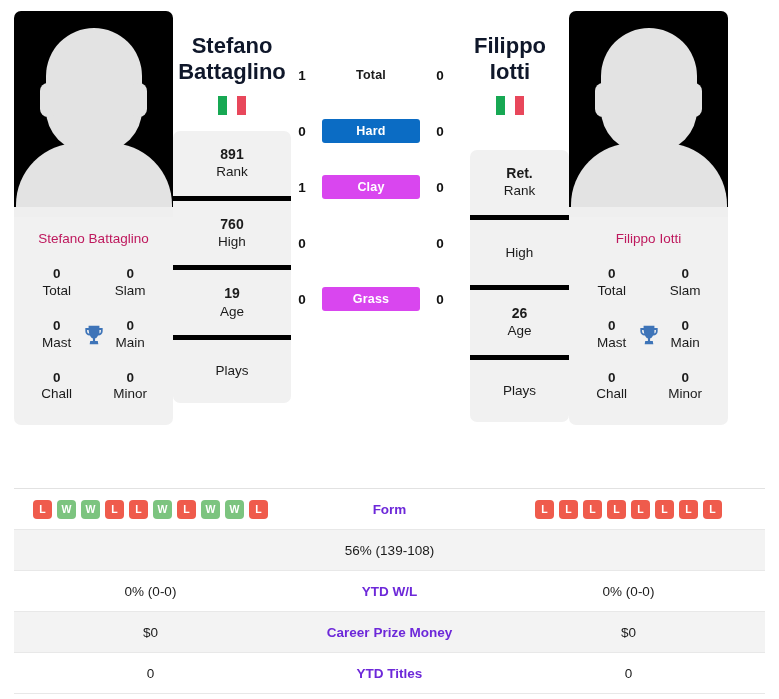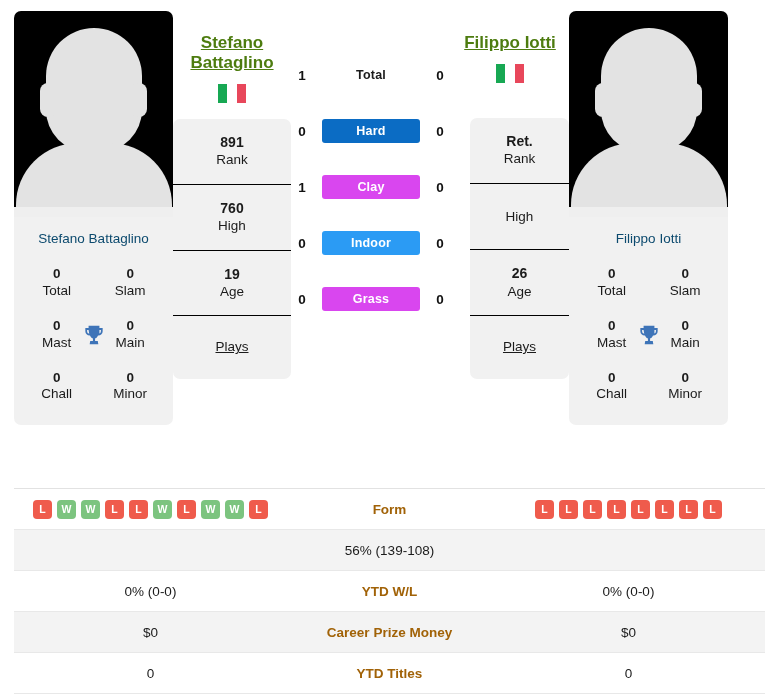--- a/index.html
+++ b/index.html
@@ -53,21 +53,21 @@
     border-radius: 62px 62px 0 0;
   }
   .sil-base {
     position: absolute; left: 0; bottom: 0; width: 159px; height: 10px;
     background: #efefef;
   }
   .photo-name {
     text-align: center;
     font-size: 13.5px;
     padding: 14px 4px 12px 4px;
-    color: #0c4a6e;
+    color: #be185d;
   }
 
   .title-grid {
     display: grid;
     grid-template-columns: 1fr 1fr;
     row-gap: 0;
     padding: 0 6px 12px 6px;
   }
   .tg-cell { text-align: center; padding: 8px 0 10px 0; position: relative; }
   .tg-num { font-size: 13.5px; font-weight: bold; line-height: 1.25; }
@@ -79,44 +79,44 @@
   }
   .tg-row-mid { position: relative; }
 
   
   .name-col {
     flex: 0 0 118px;
     width: 118px;
     padding-top: 22px;
     text-align: center;
   }
-  .pname { font-size: 17px; font-weight: bold; line-height: 1.18; color: #4d7c0f; text-decoration: underline; }
+  .pname { font-size: 22px; font-weight: bold; line-height: 1.18; color: #0f172a; }
   .flag {
     display: inline-flex;
     width: 28px; height: 19px;
     margin-top: 11px;
     box-shadow: 0 0 0 0 transparent;
   }
   .flag span { display: block; width: 33.34%; height: 100%; }
   .flag .g { background: #17a853; }
   .flag .w { background: #ffffff; }
   .flag .r { background: #e8475b; }
 
   .stat-stack {
     margin-top: 12px;
     background: #f1f1f1;
     border-radius: 7px;
     overflow: hidden;
   }
   .stat-box {
     padding: 14px 4px 15px 4px;
     text-align: center;
-    border-bottom: 1px solid #000000;
-  }
-  .stat-box:last-child { border-bottom: none; text-decoration: underline; }
+    border-bottom: 5px solid #000000;
+  }
+  .stat-box:last-child { border-bottom: none; }
   .stat-v { font-size: 14px; font-weight: bold; line-height: 1.3; min-height: 1px; }
   .stat-l { font-size: 13.5px; line-height: 1.3; }
   .stat-box.plays { padding: 22px 4px 23px 4px; }
   .stat-box.only-label { padding: 24px 4px 24px 4px; }
 
   
   .h2h {
     flex: 0 0 160px;
     width: 160px;
     padding-top: 50px;
@@ -171,21 +171,21 @@
     flex: 1 1 0;
     text-align: center;
     font-size: 13.5px;
     color: #1b1b1b;
     padding: 0 6px;
   }
   .tcell.mid {
     flex: 0 0 205px;
     font-weight: bold;
     font-size: 13.5px;
-    color: #a16207;
+    color: #6d28d9;
   }
   .formstrip {
     display: flex;
     justify-content: center;
     gap: 5px;
   }
   .badge {
     width: 19px; height: 19px;
     border-radius: 4px;
     color: #ffffff;
@@ -288,23 +288,20 @@
       </div>
       <div class="h2h-row">
         <div class="h2h-num">1</div>
         <div class="h2h-mid">
           <div class="surface" style="background:#d946ef">Clay</div>
         </div>
         <div class="h2h-num">0</div>
       </div>
       <div class="h2h-row">
         <div class="h2h-num">0</div>
-        <div class="h2h-mid">
-          <div class="surface" style="background:#2b9bf4">Indoor</div>
-        </div>
         <div class="h2h-num">0</div>
       </div>
       <div class="h2h-row">
         <div class="h2h-num">0</div>
         <div class="h2h-mid">
           <div class="surface" style="background:#d946ef">Grass</div>
         </div>
         <div class="h2h-num">0</div>
       </div>
     </div>

